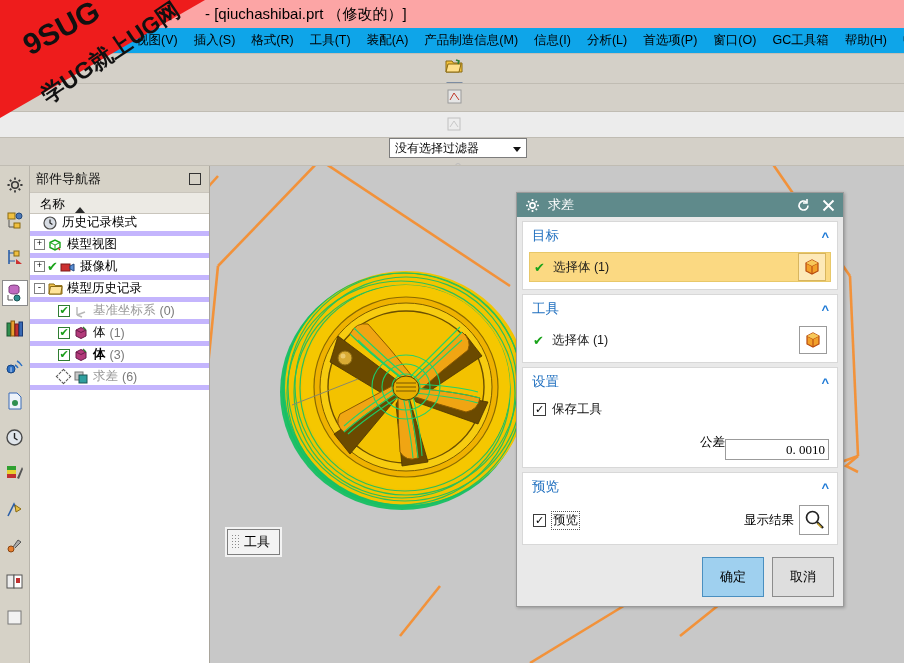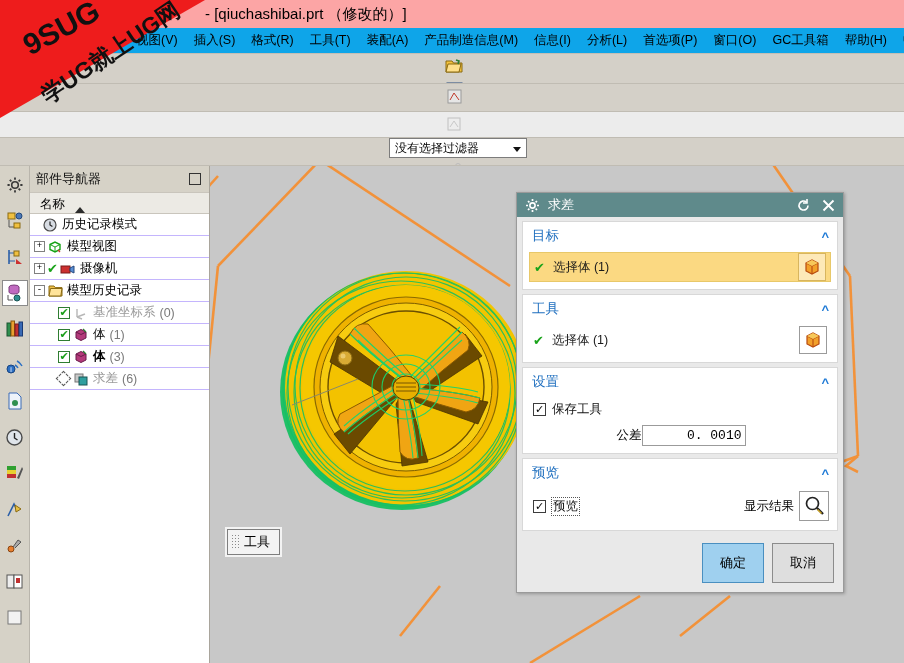--- a/index.html
+++ b/index.html
@@ -93,21 +93,21 @@
   #navhead { height:26px; display:flex; align-items:center; justify-content:space-between;
      padding:0 8px 0 6px; font-size:13px; color:#111; background:#d6d2c7;}
   #navhead .pin { width:12px; height:12px; border:1.5px solid #333; }
   #navcolhead { height:22px; background:#eceae4; border-top:1px solid #c9c5bc;
      border-bottom:1px solid #c9c5bc; display:flex; align-items:flex-end; padding-left:10px;
      font-size:12.5px; color:#000; gap:10px;}
   .sortarrow { width:0;height:0;border-left:5px solid transparent;border-right:5px solid transparent;
      border-bottom:6px solid #2b2b2b; }
   #tree { background:#fff; flex:1; overflow:hidden; }
   .trow { height:22px; display:flex; align-items:center; font-size:12.5px;
-     border-bottom:1px solid #c4b5fd; padding-right:4px; white-space:nowrap; }
+     border-bottom:5px solid #c4b5fd; padding-right:4px; white-space:nowrap; }
   .trow .ind { flex:none; }
   .exp { width:11px;height:11px;border:1px solid #808080;background:#fff;
      font-size:9px;line-height:9px;text-align:center;color:#000;flex:none;margin-right:2px;font-family:"Liberation Mono",monospace;}
   .chk { width:12px;height:12px;border:1px solid #2f7d32;background:#fff;flex:none;margin-right:3px;
      display:inline-flex;align-items:center;justify-content:center;color:#1a9e1a;font-size:11px;font-weight:bold;line-height:1;}
   .dia { width:11px;height:11px;border:1px dashed #555;transform:rotate(45deg);flex:none;margin-right:4px;}
   .tico { width:16px;height:16px;flex:none;margin-right:4px;display:inline-flex;align-items:center;justify-content:center;}
   .tlabel { color:#000; }
   .tlabel.dim { color:#9a9a9a; }
   .tlabel.bold { font-weight:bold; }
@@ -153,25 +153,25 @@
   .cubebtn { width:28px;height:28px; border:1px solid #9b9b9b; background:#fff;
      display:flex; align-items:center; justify-content:center; flex:none;}
   .cubebtn.hi { background:#fde9b8; border-color:#d8b55e; }
   .cbrow { display:flex; align-items:center; gap:6px; height:22px; padding-left:4px; }
   .cbox { width:13px;height:13px; border:1px solid #3c3c3c; background:#fff; flex:none;
      display:inline-flex; align-items:center; justify-content:center; font-size:11px; color:#000; line-height:1;}
   .cbox.dis { border-color:#bdbdbd; background:#f0f0f0; }
   .cbrow.dis .ctxt { color:#b0b0b0; }
   .cbrow .ctxt { color:#111; }
   .ctxt.focus { outline:1px dotted #555; padding:0 1px;}
-  .tolrow { display:flex; align-items:center; justify-content:center; padding:5px 2px 0 4px;}
+  .tolrow { display:flex; align-items:center; justify-content:flex-end; padding:5px 2px 0 4px;}
   .tolinput { width:104px; height:21px; border:1px solid #9b9b9b; background:#fff;
      text-align:right; padding:0 3px; font-size:13px;
-     font-family:Liberation Mono, monospace; overflow:hidden; white-space:nowrap;
-     display:flex; align-items:center; justify-content:flex-end;}
+     font-family:Liberation Serif, serif; overflow:hidden; white-space:nowrap;
+     display:flex; align-items:center; justify-content:flex-end;margin-top:14px;}
   .prevrow { display:flex; align-items:center; justify-content:space-between; padding:2px 2px 2px 4px;}
   .prev-right { display:flex; align-items:center; gap:5px; }
   .magbtn { width:30px;height:30px;border:1px solid #9b9b9b;background:#fff;
      display:flex;align-items:center;justify-content:center;}
   #dlg-foot { display:flex; justify-content:flex-end; gap:8px; padding:8px 9px 9px 0; }
   .dbtn { width:62px;height:40px; font-size:13px; border:1px solid #8c8c8c; background:#dedede;
      display:flex;align-items:center;justify-content:center; color:#000;}
   .dbtn.primary { background:#9fd0ef; border-color:#4a8fc0; }
 
   

